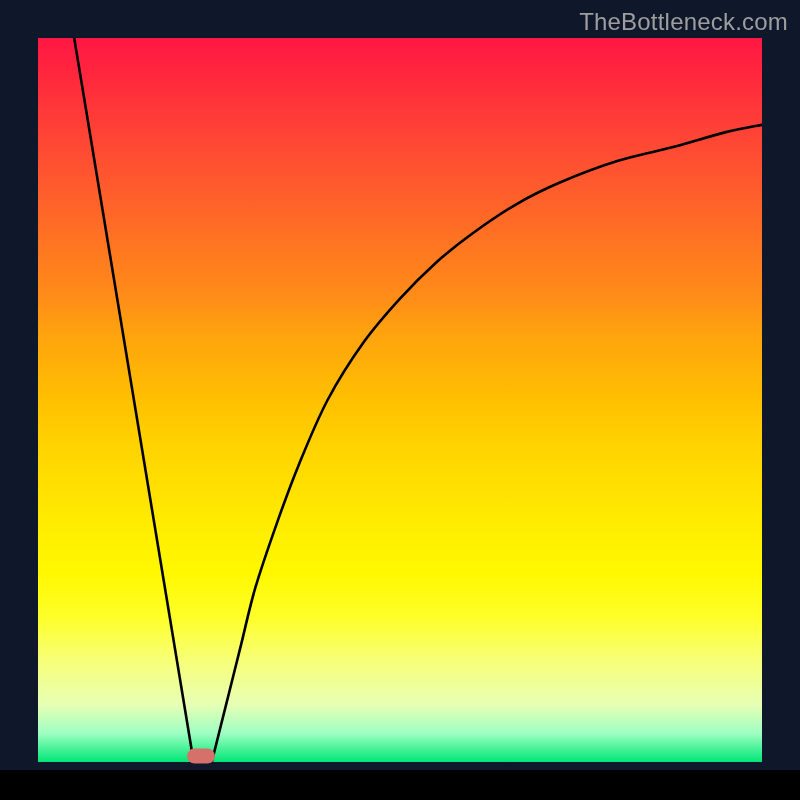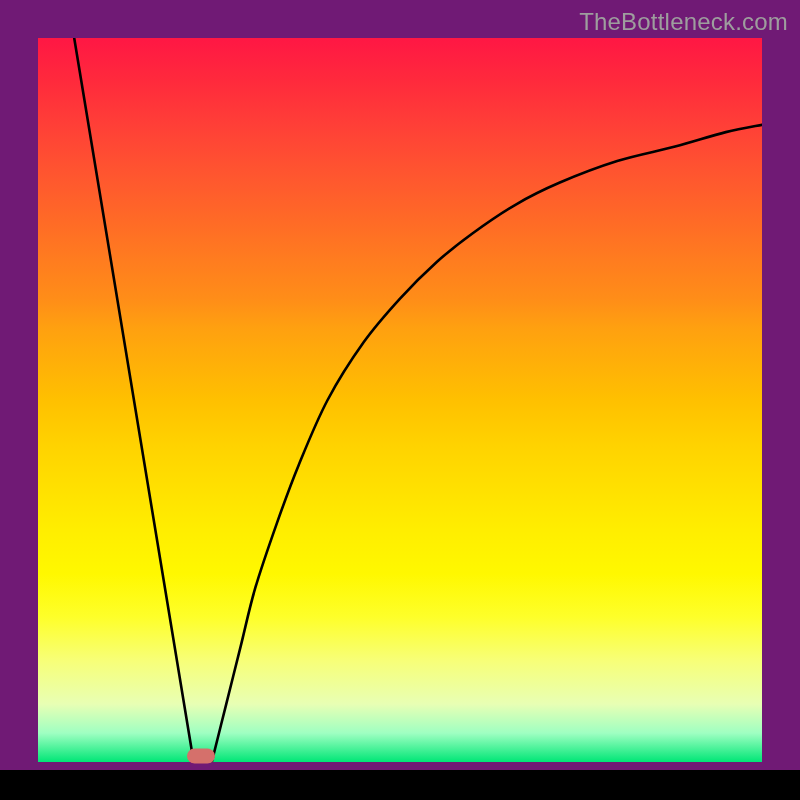--- a/index.html
+++ b/index.html
@@ -8,21 +8,21 @@
     width: 800px;
     height: 800px;
     overflow: hidden;
     background: #000;
     font-family: Arial, Helvetica, sans-serif;
   }
   .frame {
     position: relative;
     width: 800px;
     height: 770px;
-    background: #701a75;
+    background: #0f172a;
   }
   .plot-area {
     position: absolute;
     left: 38px;
     top: 38px;
     width: 724px;
     height: 724px;
     background: linear-gradient(to bottom,
       #ff1744 0%,
       #ff2a3c 6%,

